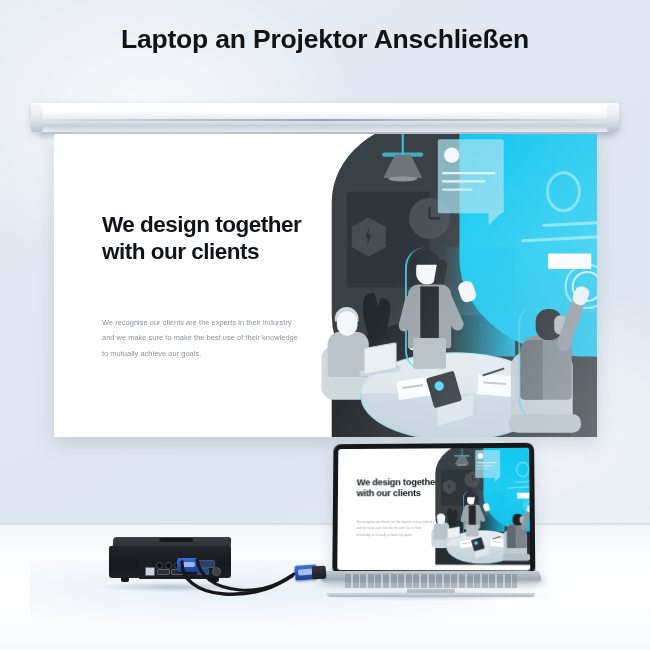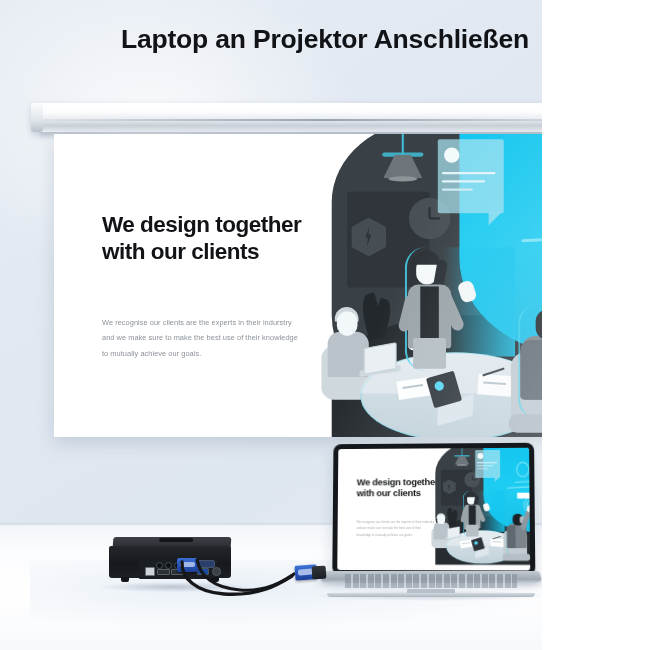--- a/index.html
+++ b/index.html
@@ -2,21 +2,21 @@
 <html><head>
 <meta charset="utf-8">
 <style>
   html,body{margin:0;padding:0;}
   body{
     width:650px;height:650px;overflow:hidden;
     font-family:"Liberation Sans", sans-serif;
     background:#ffffff;
   }
   #stage{
-    position:relative;width:542px;height:650px;overflow:hidden;
+    position:relative;width:650px;height:650px;overflow:hidden;
     background:linear-gradient(160deg,#e9eef5 0%,#e4ebf3 35%,#eef2f7 60%,#f4f7fa 100%);
   }
 
   
   .wall{
     position:absolute;left:0;top:0;width:650px;height:523px;
     background:linear-gradient(150deg,#e8edf4 0%,#e1e8f1 40%,#dee6ef 70%,#e6ecf3 100%);
   }
   .wall-glow{
     position:absolute;left:-60px;top:-40px;width:420px;height:320px;

